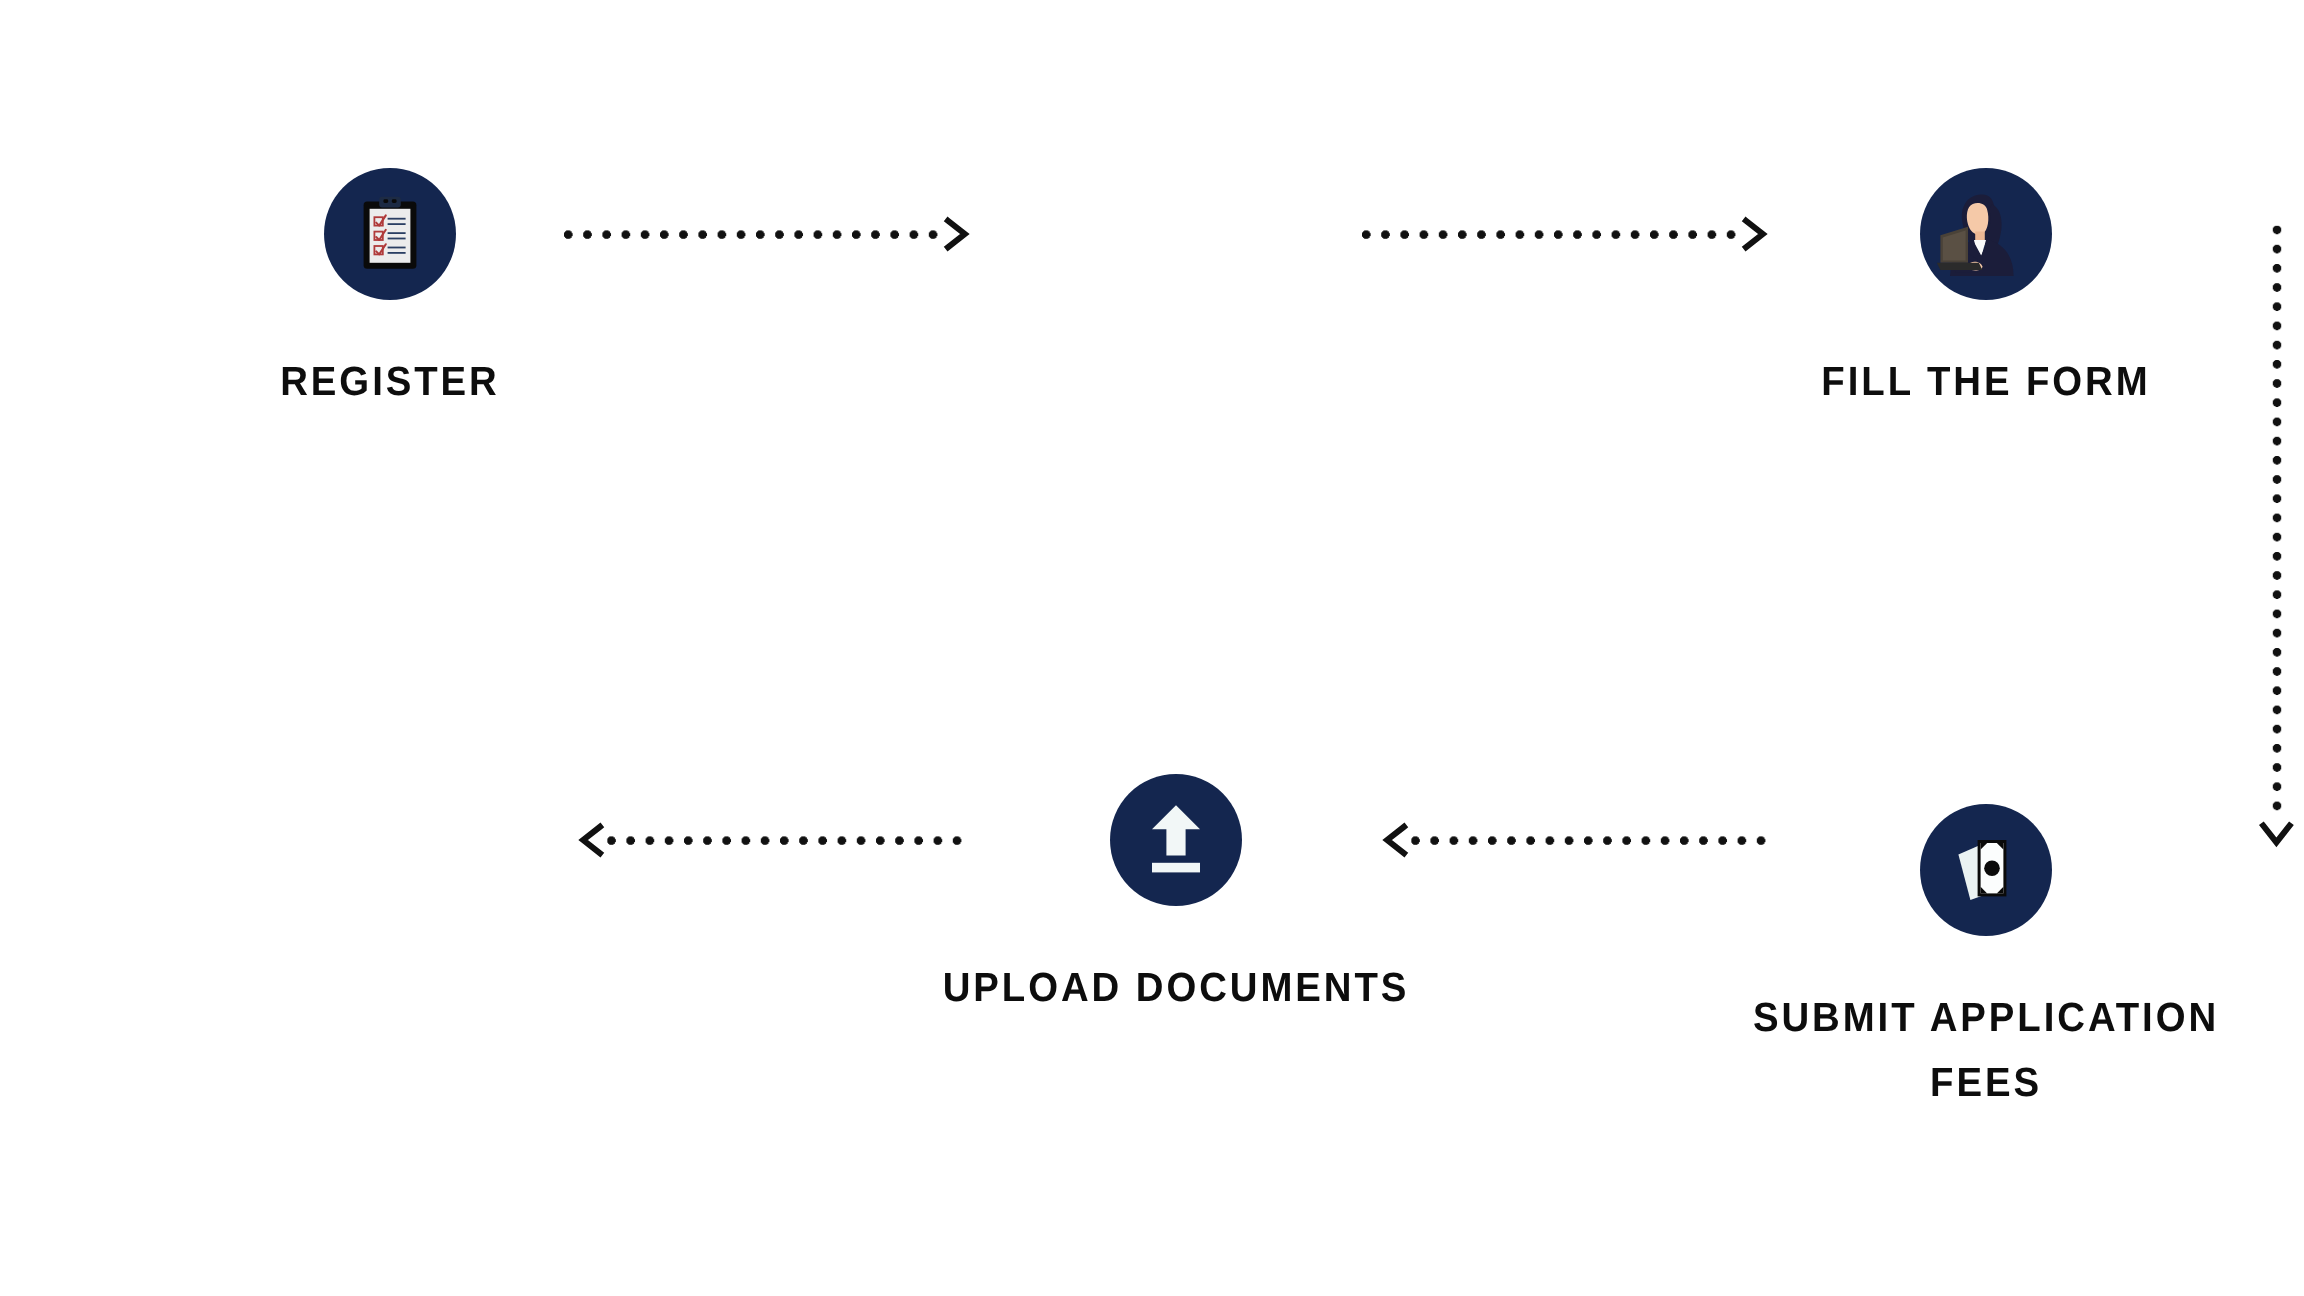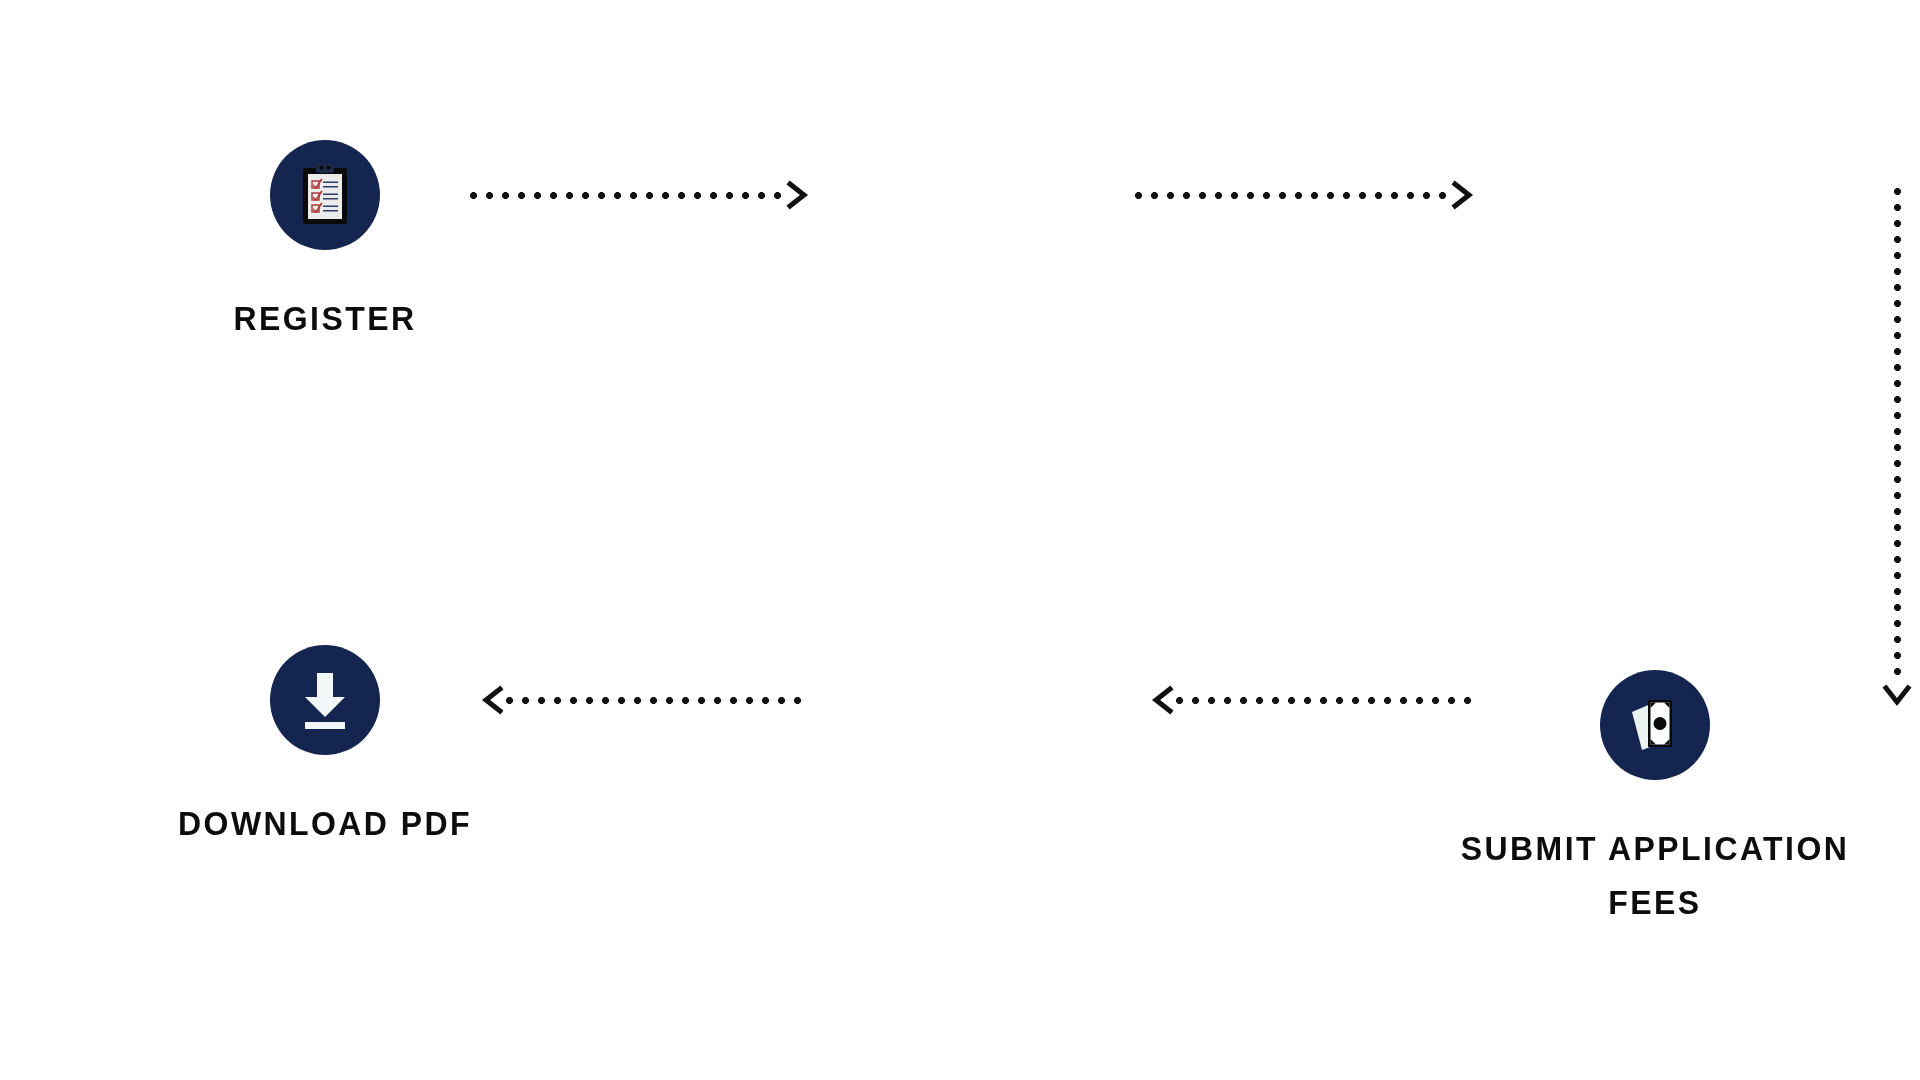--- a/index.html
+++ b/index.html
@@ -145,47 +145,76 @@
   </div>
 
 
   <div class="connector-h" style="left:1135px; top:180px; width:340px;">
     <div class="dots"></div>
     <svg class="chev" viewBox="0 0 26 30">
       <path d="M6 4 L20 15 L6 26" fill="none" stroke="#111" stroke-width="5" stroke-linecap="square" stroke-linejoin="miter"></path>
     </svg>
   </div>
 
+  <div class="step" style="left:1655px; top:140px;">
+    <div class="badge">
+      <span>
+        <svg width="110" height="110" viewBox="0 0 110 110" aria-hidden="true">
+
+          <path d="M52 22 C40 22 34 31 35 43 C36 53 40 60 43 64 L58 64 C62 56 63 40 62 33 C61 26 58 22 52 22 Z" fill="#1b1d3a"></path>
+          <path d="M60 30 C68 34 70 46 66 60 C64 67 61 72 58 75 L51 72 C57 62 60 46 58 34 Z" fill="#1b1d3a"></path>
+
+          <path d="M44 30 C39 32 38 40 40 47 C42 54 48 57 52 55 C57 52 58 42 56 35 C55 30 49 28 44 30 Z" fill="#F5C9A8"></path>
+
+          <path d="M46 53 L54 53 L54 64 L46 64 Z" fill="#EDB894"></path>
+
+          <path d="M45 60 L55 60 L51 74 L48 74 Z" fill="#FAFAFA"></path>
+
+          <path d="M44 60 C32 64 26 74 25 90 L78 90 C78 74 70 63 57 60 L51 73 Z" fill="#1b1d3a"></path>
+
+          <path d="M34 68 C28 74 26 82 30 87 L48 87 L48 76 Z" fill="#1b1d3a"></path>
+
+          <path d="M42 79 C46 77 51 79 52 82 C52 85 47 86 43 85 Z" fill="#F5C9A8"></path>
+
+          <path d="M17 56 L40 49 L40 79 L17 79 Z" fill="#4a4238"></path>
+          <path d="M19 58 L38 52 L38 77 L19 77 Z" fill="#5a5044"></path>
+
+          <path d="M14 79 L49 79 L52 85 L17 85 Z" fill="#2b2b2b"></path>
+        </svg>
+      </span>
+    </div>
+    <div class="step-label">FILL THE FORM</div>
+  </div>
 
   <div class="connector-v" style="left:1882px; top:188px; height:520px;">
     <div class="dots-v"></div>
     <svg class="chev-v" viewBox="0 0 30 26">
       <path d="M4 6 L15 20 L26 6" fill="none" stroke="#111" stroke-width="5" stroke-linecap="square" stroke-linejoin="miter"></path>
     </svg>
   </div>
 
-  <div class="step" style="left:325px; top:645px;">
+
+  <div class="connector-h" style="left:480px; top:685px; width:330px;">
+    <svg class="chev" viewBox="0 0 26 30">
+      <path d="M20 4 L6 15 L20 26" fill="none" stroke="#111" stroke-width="5" stroke-linecap="square" stroke-linejoin="miter"></path>
+    </svg>
+    <div class="dots"></div>
+  </div>
+
+  <div class="step" style="left:980px; top:645px;">
     <div class="badge">
       <span>
         <svg width="70" height="70" viewBox="0 0 70 70" aria-hidden="true">
-          <path d="M27 8 L43 8 L43 32 L55 32 L35 52 L15 32 L27 32 Z" fill="#F2F7F7"></path>
-          <rect x="15" y="57" width="40" height="7" fill="#F2F7F7"></rect>
-        </svg>
-      </span>
-    </div>
-    <div class="step-label">DOWNLOAD PDF</div>
-  </div>
-
-  <div class="connector-h" style="left:480px; top:685px; width:330px;">
-    <svg class="chev" viewBox="0 0 26 30">
-      <path d="M20 4 L6 15 L20 26" fill="none" stroke="#111" stroke-width="5" stroke-linecap="square" stroke-linejoin="miter"></path>
-    </svg>
-    <div class="dots"></div>
-  </div>
-
+          <path d="M35 6 L55 26 L43 26 L43 48 L27 48 L27 26 L15 26 Z" fill="#F2F7F7"></path>
+          <rect x="15" y="54" width="40" height="8" fill="#F2F7F7"></rect>
+        </svg>
+      </span>
+    </div>
+    <div class="step-label">UPLOAD DOCUMENTS</div>
+  </div>
 
   <div class="connector-h" style="left:1150px; top:685px; width:330px;">
     <svg class="chev" viewBox="0 0 26 30">
       <path d="M20 4 L6 15 L20 26" fill="none" stroke="#111" stroke-width="5" stroke-linecap="square" stroke-linejoin="miter"></path>
     </svg>
     <div class="dots"></div>
   </div>
 
   <div class="step" style="left:1655px; top:670px;">
     <div class="badge">

